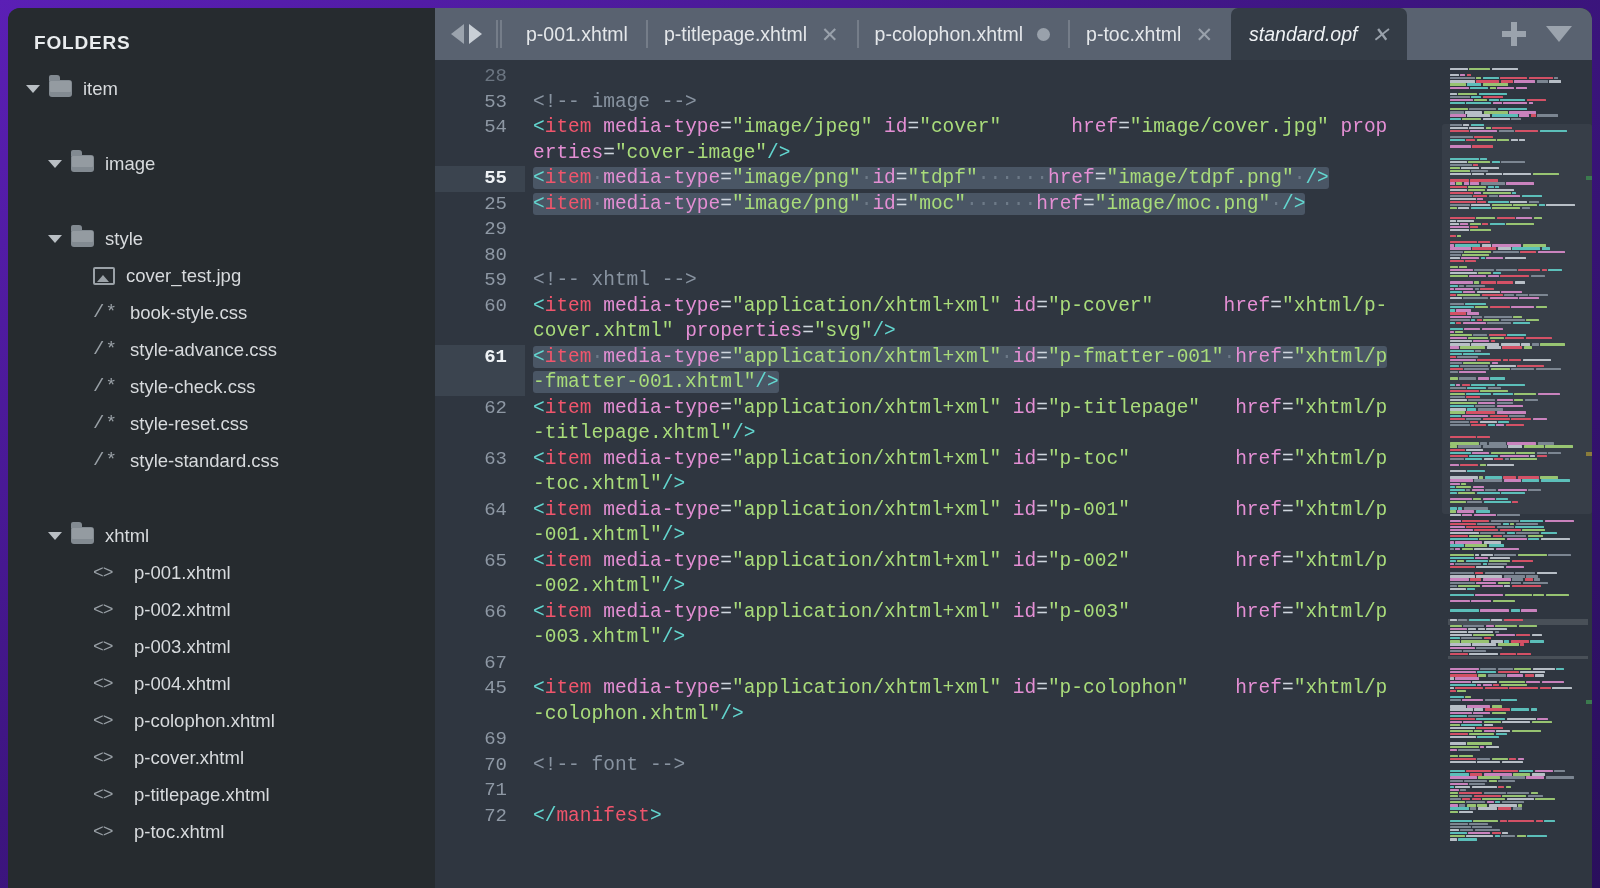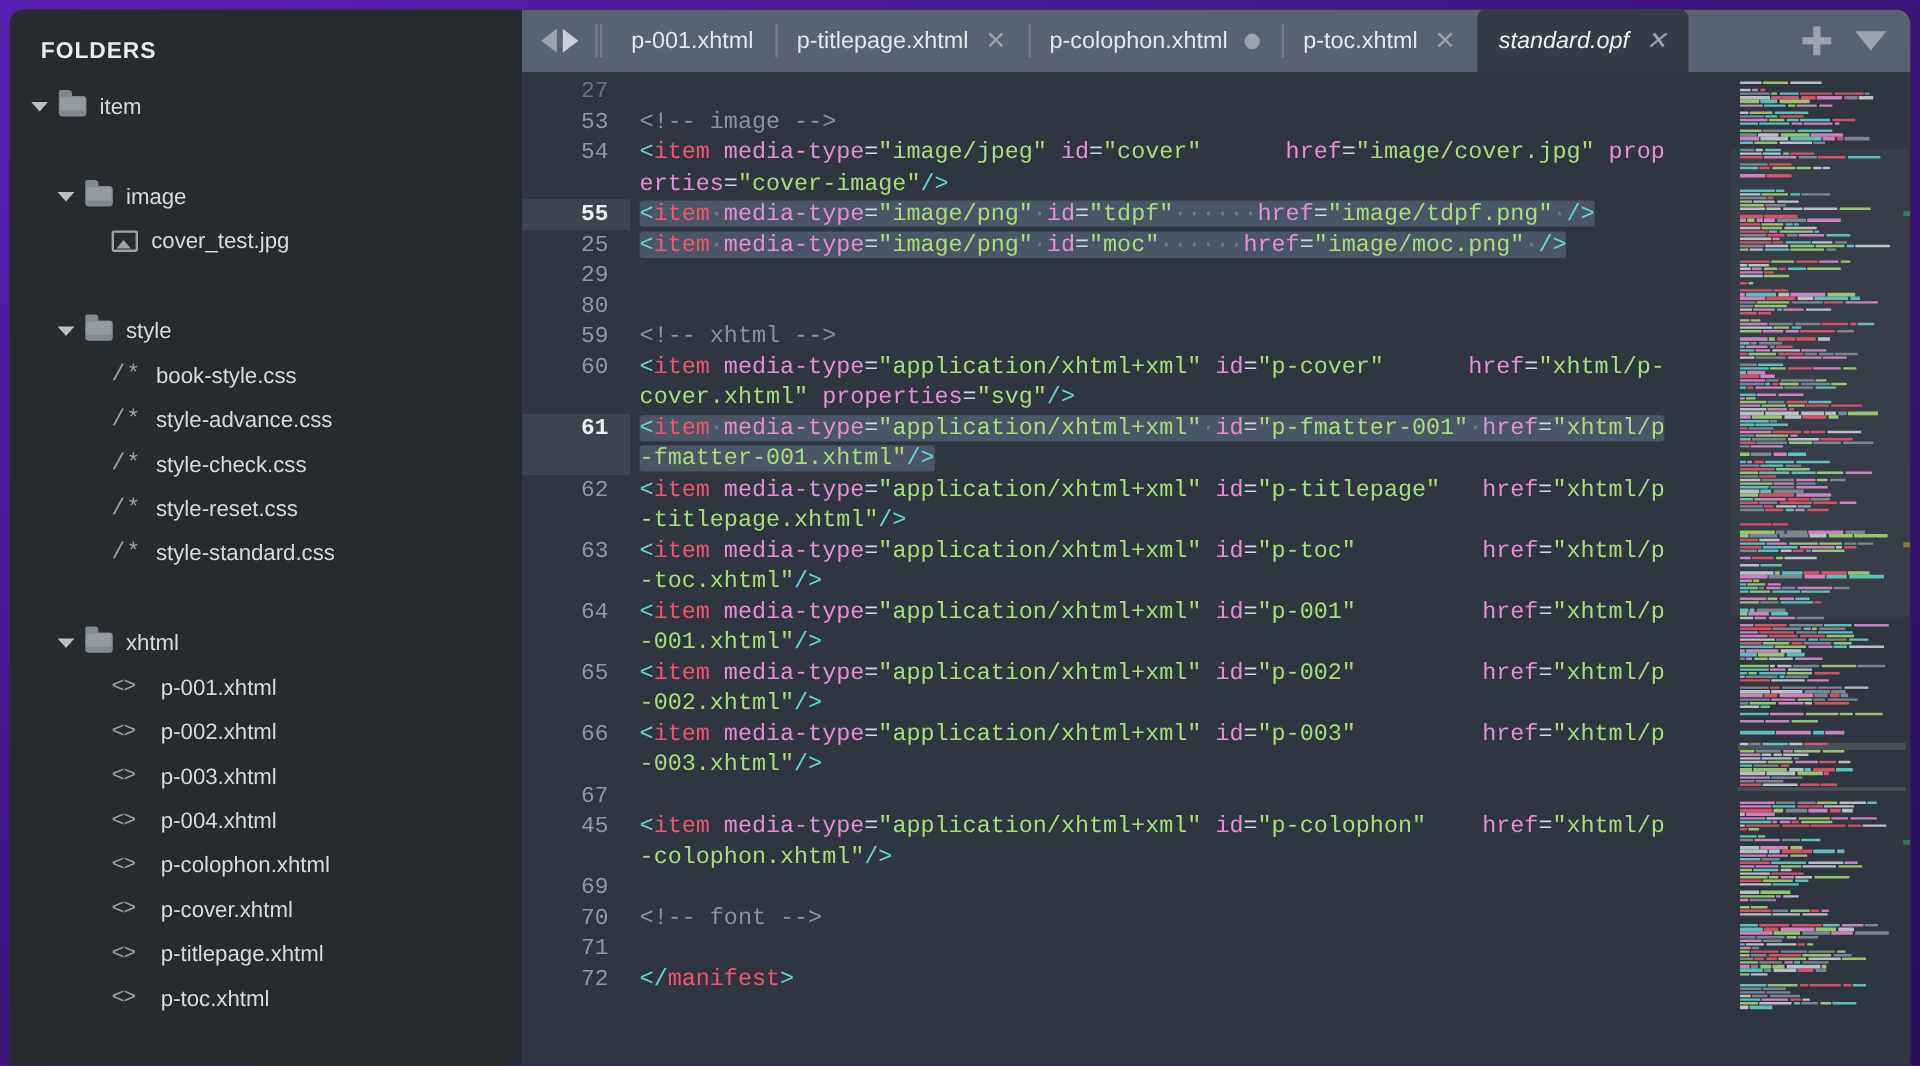--- a/index.html
+++ b/index.html
@@ -263,29 +263,29 @@
             <div class="tree-row ind-1">
               <span class="twisty"></span>
               <span class="folder-ico"></span>
               <span class="tree-label">item</span>
             </div>
             <div class="tree-row ind-2">
               <span class="twisty"></span>
               <span class="folder-ico"></span>
               <span class="tree-label">image</span>
             </div>
+            <div class="tree-row ind-2">
+              <span class="twisty"></span>
+              <span class="folder-ico"></span>
+              <span class="tree-label">style</span>
+            </div>
             <div class="tree-row ind-3">
               <span style="width: 23px; flex: 0 0 auto;"></span>
               <span class="img-ico"></span>
               <span class="tree-label">cover_test.jpg</span>
-            </div>
-            <div class="tree-row ind-2">
-              <span class="twisty"></span>
-              <span class="folder-ico"></span>
-              <span class="tree-label">style</span>
             </div>
             <div class="tree-row ind-3">
               <span style="width: 23px; flex: 0 0 auto;"></span>
               <span class="css-ico">/*</span>
               <span class="tree-label">book-style.css</span>
             </div>
             <div class="tree-row ind-3">
               <span style="width: 23px; flex: 0 0 auto;"></span>
               <span class="css-ico">/*</span>
               <span class="tree-label">style-advance.css</span>
@@ -394,21 +394,21 @@
             </div>
           <div class="tab-spacer"></div>
           <div class="tabbar-right">
             <span class="plus-ico"></span>
             <span class="caret-ico"></span>
           </div>
         </div>
 
         <div class="code-area">
           <div class="gutter" id="gutter-host" style="height: 790px;">
-              <div class="gline" style="color: rgb(107, 117, 129);">27</div>
+              <div class="gline" style="color: rgb(107, 117, 129);">28</div>
               <div class="gline">53</div>
               <div class="gline">54</div>
               <div class="gline"></div>
               <div class="gline cur">55</div>
               <div class="gline">25</div>
               <div class="gline">29</div>
               <div class="gline">80</div>
               <div class="gline">59</div>
               <div class="gline">60</div>
               <div class="gline"></div>

